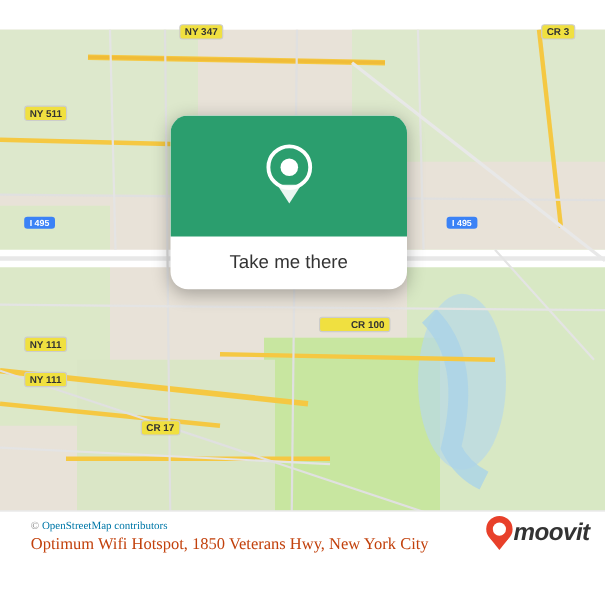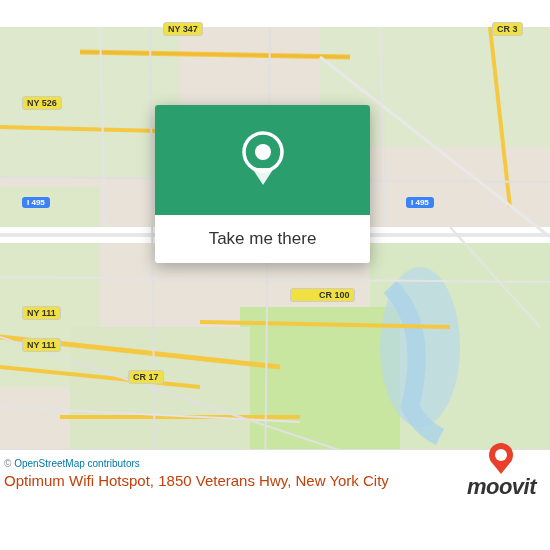--- a/index.html
+++ b/index.html
@@ -27,21 +27,21 @@
       left: 0;
     }
 
     
     #popup-card {
       position: absolute;
       top: 105px;
       left: 155px;
       width: 215px;
       background: #fff;
-      border-radius: 3px;
+      border-radius: 16px;
       box-shadow: 0 4px 16px rgba(0,0,0,0.3);
       overflow: hidden;
       z-index: 10;
     }
 
     #popup-green-area {
       background: #2b9e6e;
       width: 100%;
       height: 110px;
       display: flex;
@@ -63,27 +63,28 @@
       font-weight: 400;
       background: none;
       border: none;
       cursor: pointer;
       padding: 4px 12px;
     }
 
     
     #bottom-bar {
       position: absolute;
-      bottom: 15px;
+      bottom: 0;
       left: 0;
       width: 100%;
       background: #fff;
-      padding: 8px 12px 10px 4px;
+      padding: 8px 12px 10px 28px;
       z-index: 10;
       border-top: 1px solid #e0e0e0;
+      font-family: Liberation Serif, serif;
     }
 
     #copyright-line {
       font-size: 10px;
       color: #888;
       margin-bottom: 3px;
     }
 
     #copyright-line span.osm-link {
       color: #0078a8;
@@ -96,21 +97,20 @@
     }
 
     
     #moovit-logo {
       position: absolute;
       bottom: 14px;
       right: 14px;
       z-index: 11;
       display: flex;
       align-items: center;
-      flex-direction: column;
     }
 
     .moovit-text {
       font-size: 22px;
       font-weight: 700;
       color: #333;
       letter-spacing: -0.5px;
       font-style: italic;
     }
 
@@ -184,27 +184,27 @@
     <line x1="380" y1="0" x2="385" y2="200" stroke="#e4e4e4" stroke-width="2"></line>
     <line x1="450" y1="200" x2="540" y2="300" stroke="#e4e4e4" stroke-width="2"></line>
     <line x1="0" y1="380" x2="300" y2="395" stroke="#e4e4e4" stroke-width="2"></line>
 
     <line x1="320" y1="30" x2="550" y2="210" stroke="#e8e8e8" stroke-width="3"></line>
 
     <line x1="0" y1="310" x2="450" y2="460" stroke="#e0e0e0" stroke-width="2"></line>
   </svg>
 
   <div class="road-label" style="top:22px; left:163px;">NY 347</div>
-  <div class="road-label" style="top:96px; left:22px;">NY 526</div>
+  <div class="road-label" style="top:96px; left:22px;">NY 511</div>
   <div class="road-label-blue" style="top:197px; left:22px;">I 495</div>
   <div class="road-label-blue" style="top:197px; left:406px;">I 495</div>
   <div class="road-label" style="top:288px; left:290px;padding-left:28px;">CR 100</div>
   <div class="road-label" style="top:306px; left:22px;">NY 111</div>
   <div class="road-label" style="top:338px; left:22px;">NY 111</div>
-  <div class="road-label" style="top:370px; left:128px;">CR 17</div>
+  <div class="road-label" style="top:382px; left:128px;">CR 17</div>
   <div class="road-label" style="top:22px; left:492px;">CR 3</div>
 
   <div id="popup-card">
     <div id="popup-green-area" style="background:#2b9e6e;">
 
       <svg width="50" height="60" viewBox="0 0 50 60">
         <circle cx="25" cy="22" r="19" fill="none" stroke="white" stroke-width="3.5"></circle>
         <circle cx="25" cy="22" r="8" fill="white"></circle>
         <polygon points="25,55 14,38 36,38" fill="white" opacity="0.9"></polygon>
       </svg>

